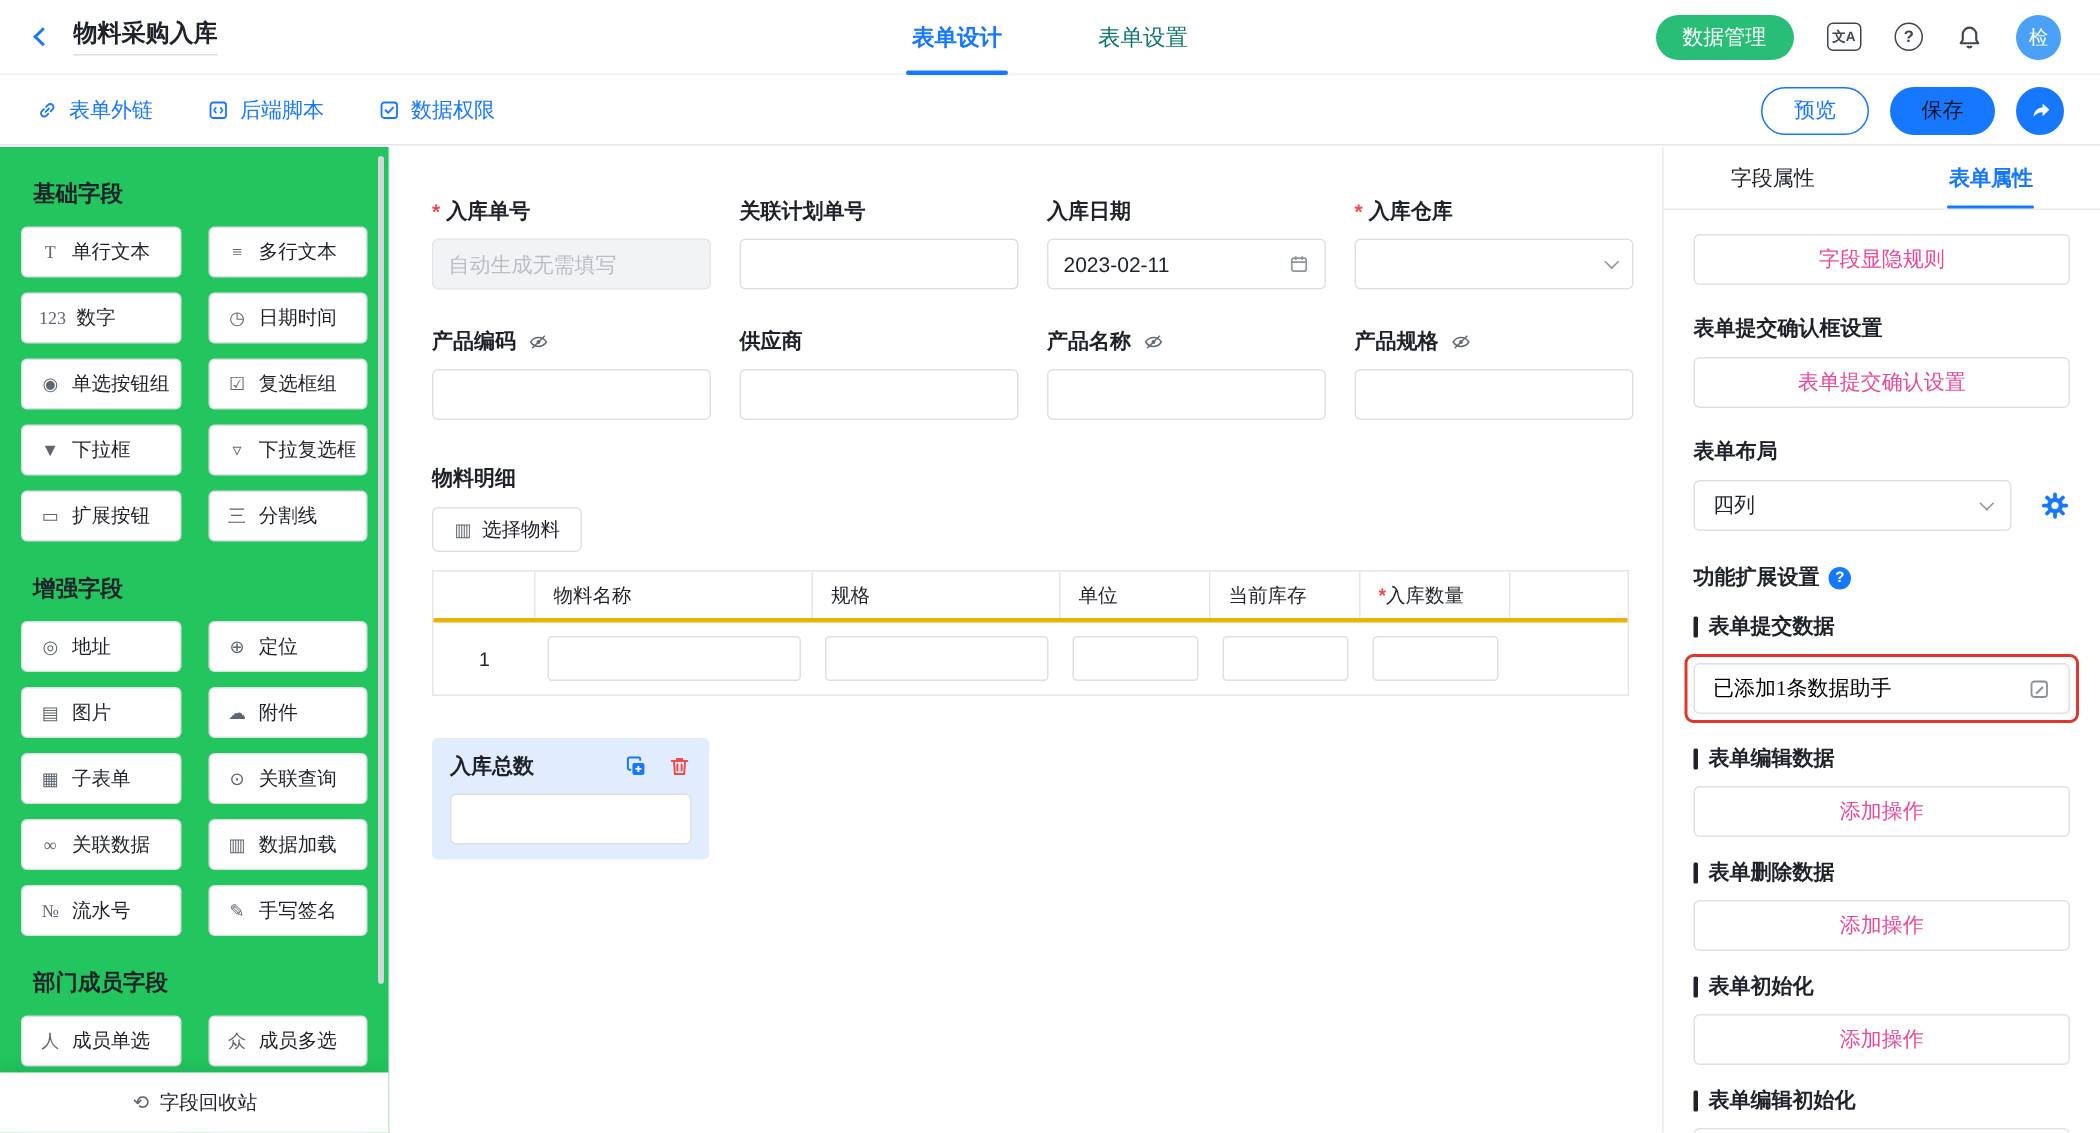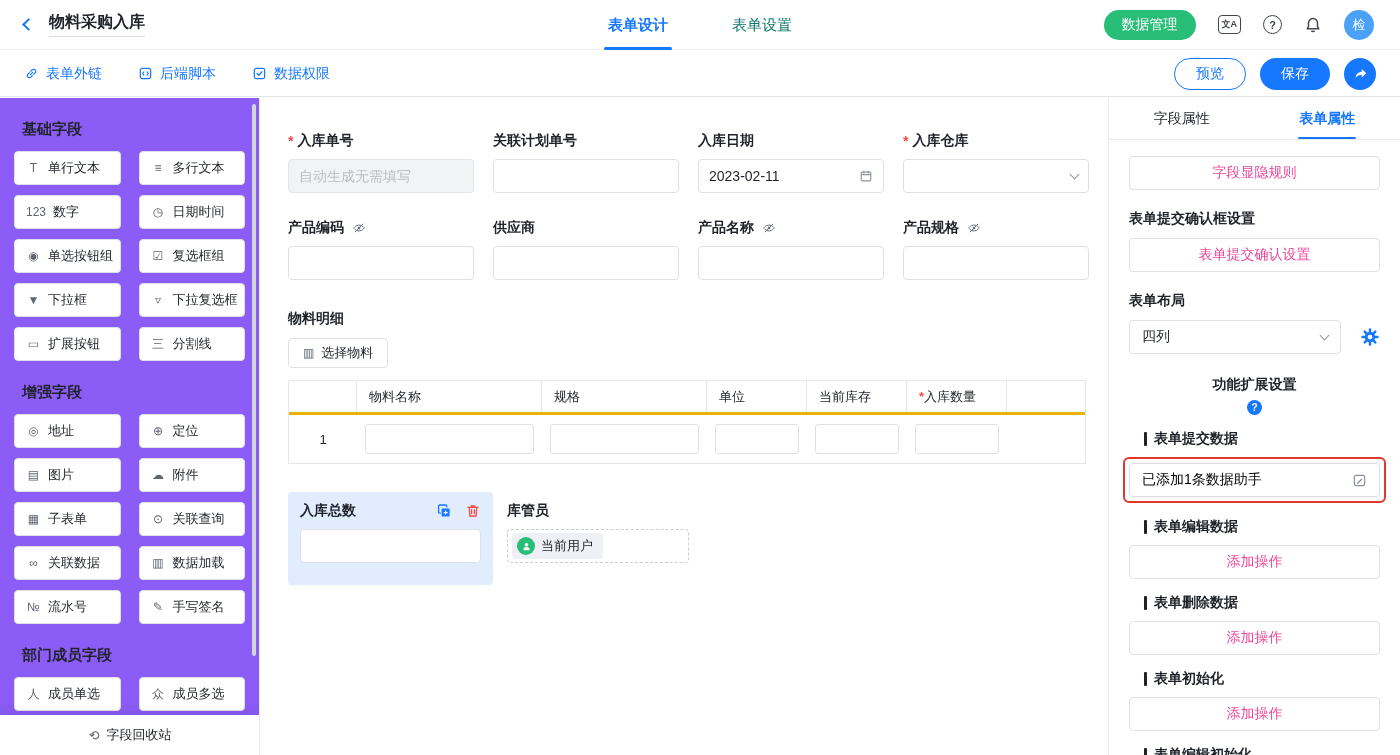--- a/index.html
+++ b/index.html
@@ -1,21 +1,21 @@
 <!DOCTYPE html>
 <html><head>
 <meta charset="utf-8">
 <style>
   * { margin:0; padding:0; box-sizing:border-box; }
   html,body { width:1400px; height:755px; overflow:hidden; }
   body {
     font-family:"Liberation Sans","DejaVu Sans",sans-serif;
     font-size:14px; color:#1f2329; background:#fff; position:relative;
   }
-  button { font-family:Liberation Sans, sans-serif; cursor:pointer; }
+  button { font-family:Liberation Serif, serif; cursor:pointer; }
   input { font-family:inherit; outline:none; }
 
   
   .header { position:absolute; top:0; left:0; width:100%; height:50px; background:#fff;
             border-bottom:1px solid #eef0f2; display:flex; align-items:center; z-index:6; }
   .header-left { display:flex; align-items:center; gap:12px; padding-left:20px; }
   .back-btn { display:flex; align-items:center; cursor:pointer; padding:4px; }
   .chev-left { width:9px; height:9px; border-left:2px solid #1677ff; border-bottom:2px solid #1677ff;
                transform:rotate(45deg); display:inline-block; }
   .page-title { font-size:16px; font-weight:700; border-bottom:1px solid #d9dce0; padding-bottom:3px; }
@@ -36,27 +36,27 @@
             display:flex; align-items:center; justify-content:center; font-size:13px; cursor:pointer; }
 
   
   .toolbar { position:absolute; top:51px; left:0; width:100%; height:46px; background:#fff;
              border-bottom:1px solid #e2e5e9; display:flex; align-items:center; padding:0 24px; z-index:5; }
   .tlinks { display:flex; gap:36px; }
   .tlink { display:flex; align-items:center; gap:7px; color:#1677ff; font-size:14px; cursor:pointer; }
   .toolbar-right { margin-left:auto; display:flex; align-items:center; gap:14px; }
   .btn-outline { height:32px; padding:0 21px; border-radius:16px; border:1px solid #1677ff;
                  color:#1677ff; background:#fff; font-size:14px; }
-  .btn-primary { height:32px; padding:0 21px; border-radius:16px; background:#1677ff; color:#ffffff;
+  .btn-primary { height:32px; padding:0 21px; border-radius:16px; background:#1677ff; color:#0f172a;
                  border:none; font-size:14px; }
   .btn-share { width:32px; height:32px; border-radius:50%; background:#1677ff; border:none;
                display:flex; align-items:center; justify-content:center; }
 
   
-  .sidebar { position:absolute; top:98px; left:0; bottom:0; width:260px; background:#8b5cf6;
+  .sidebar { position:absolute; top:98px; left:0; bottom:0; width:260px; background:#22c55e;
              border-right:1px solid #e8eaed; overflow:hidden; }
   .sidebar-inner { padding:14px 14px 60px; }
   .ssec-title { font-size:15px; font-weight:700; margin:8px 0 12px; padding-left:8px; }
   .sgrid { display:grid; grid-template-columns:1fr 1fr; gap:10px 18px; margin-bottom:22px; }
   .fbtn { height:34px; border:1px solid #dee0e3; border-radius:4px; background:#fff; display:flex;
           align-items:center; gap:7px; padding-left:11px; font-size:13px; color:#1f2329; }
   .fbtn-icon { color:#5f6670; font-size:12px; min-width:15px; text-align:center; }
   .sgrid.partial { margin-bottom:0; }
   .recycle-bar { position:absolute; bottom:0; left:0; width:260px; height:40px; background:#fff;
                  box-shadow:0 -3px 10px rgba(31,35,41,.10); display:flex; align-items:center;
@@ -103,21 +103,21 @@
   .mt-cell { height:100%; display:flex; align-items:center; padding:0 8px; }
   .mt-row .mt-cell:nth-child(1){ width:68px; justify-content:center; font-size:13px; }
   .mt-row .mt-cell:nth-child(2){ width:185px; }
   .mt-row .mt-cell:nth-child(3){ width:165px; }
   .mt-row .mt-cell:nth-child(4){ width:100px; }
   .mt-row .mt-cell:nth-child(5){ width:100px; }
   .mt-row .mt-cell:nth-child(6){ width:100px; }
   .mt-input { width:100%; height:30px; border:1px solid #dee0e3; border-radius:3px; background:#fff; }
 
   .bottom-row { display:flex; margin-top:28px; align-items:flex-start; }
-  .selected-field { width:205px; background:#e1ecff; border-radius:4px; padding:10px 12px 22px; }
+  .selected-field { width:185px; background:#e1ecff; border-radius:4px; padding:10px 12px 10px; }
   .sf-head { display:flex; align-items:center; margin-bottom:9px; }
   .sf-label { font-size:14px; font-weight:700; }
   .sf-icons { margin-left:auto; display:flex; gap:13px; align-items:center; }
   .sf-icons span { display:flex; cursor:pointer; }
   .sf-input { height:34px; background:#fff; border:1px solid #dee0e3; border-radius:4px; }
   .keeper { margin-left:14px; margin-top:10px; }
   .keeper-label { font-size:14px; font-weight:700; margin-bottom:9px; }
   .keeper-box { width:182px; height:34px; border:1px dashed #c9cdd2; border-radius:4px;
                 display:flex; align-items:center; padding:0 4px; background:#fff; }
   .user-tag { display:inline-flex; align-items:center; gap:6px; background:#eef0f6; border-radius:4px;
@@ -135,24 +135,24 @@
   .ptab.active::after { content:""; position:absolute; bottom:0; left:50%; transform:translateX(-50%);
           width:58px; height:2.5px; background:#1677ff; border-radius:2px; }
   .panel-body { padding:16px 20px 0; }
   .panel-btn { width:100%; height:34px; border:1px solid #dee0e3; border-radius:4px; background:#fff;
                font-size:14px; color:#ec4899; }
   .psec-title { font-size:14px; font-weight:700; margin:20px 0 10px; }
   .layout-row { display:flex; align-items:center; }
   .pselect { width:212px; height:34px; border:1px solid #dee0e3; border-radius:4px; display:flex;
              align-items:center; justify-content:space-between; padding:0 12px; font-size:14px; cursor:pointer; }
   .gear-icon { margin-left:auto; display:flex; cursor:pointer; }
-  .ext-title { display:flex; align-items:center; gap:6px; font-size:14px; font-weight:700; margin:22px 0 2px;flex-direction:column; }
+  .ext-title { display:flex; align-items:center; gap:6px; font-size:14px; font-weight:700; margin:22px 0 2px; }
   .qmark { width:15px; height:15px; border-radius:50%; background:#1677ff; color:#fff; font-size:10px;
            display:flex; align-items:center; justify-content:center; font-weight:700; }
-  .pgroup-title { display:flex; align-items:center; gap:7px; font-size:14px; font-weight:700; margin:15px 15px 9px; }
+  .pgroup-title { display:flex; align-items:center; gap:7px; font-size:14px; font-weight:700; margin:15px 0 9px; }
   .bar { width:3px; height:14px; background:#1f2329; border-radius:1px; }
   .hl-box { border:2px solid #e0362c; border-radius:6px; padding:4px; margin:0 -6px; }
   .assistant-btn { width:100%; height:34px; border:1px solid #dee0e3; border-radius:4px; background:#fff;
                    display:flex; align-items:center; justify-content:space-between; padding:0 12px; font-size:14px; }
 </style>
 </head>
 <body>
 
 <div class="header">
   <div class="header-left">
@@ -511,34 +511,20 @@
             </span>
           <span>
               <svg width="16" height="16" viewBox="0 0 16 16">
                 <path d="M2.8 4.3h10.4M6.3 4.3V3h3.4v1.3M4.3 4.3l.6 8.7h6.2l.6-8.7M6.6 6.6v4M9.4 6.6v4" fill="none" stroke="#f54a45" stroke-width="1.3" stroke-linecap="round"></path>
               </svg>
             </span>
         </span>
       </div>
       <div class="sf-input"></div>
     </div>
-    <div class="keeper">
-      <div class="keeper-label">库管员</div>
-      <div class="keeper-box">
-        <span class="user-tag">
-          <span class="user-tag-avatar">
-              <svg width="11" height="11" viewBox="0 0 16 16">
-                <circle cx="8" cy="5.6" r="2.6" fill="#fff"></circle>
-                <path d="M3.4 13.4a4.6 4.6 0 0 1 9.2 0z" fill="#fff"></path>
-              </svg>
-            </span>
-          <span>当前用户</span>
-        </span>
-      </div>
-    </div>
   </div>
 </div>
 
 <div class="panel">
   <div class="ptabs">
     <div class="ptab">字段属性</div>
     <div class="ptab active">表单属性</div>
   </div>
   <div class="panel-body">
     <button class="panel-btn">字段显隐规则</button>

